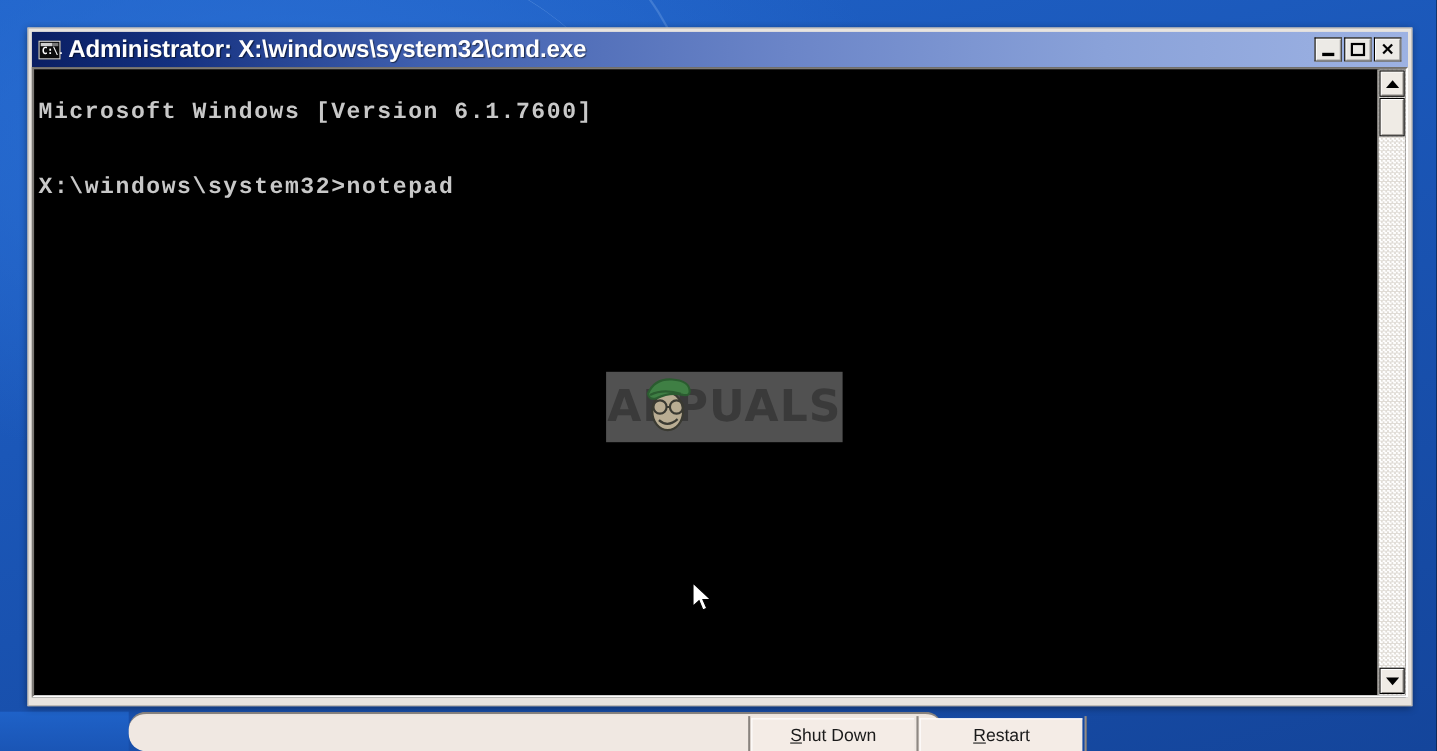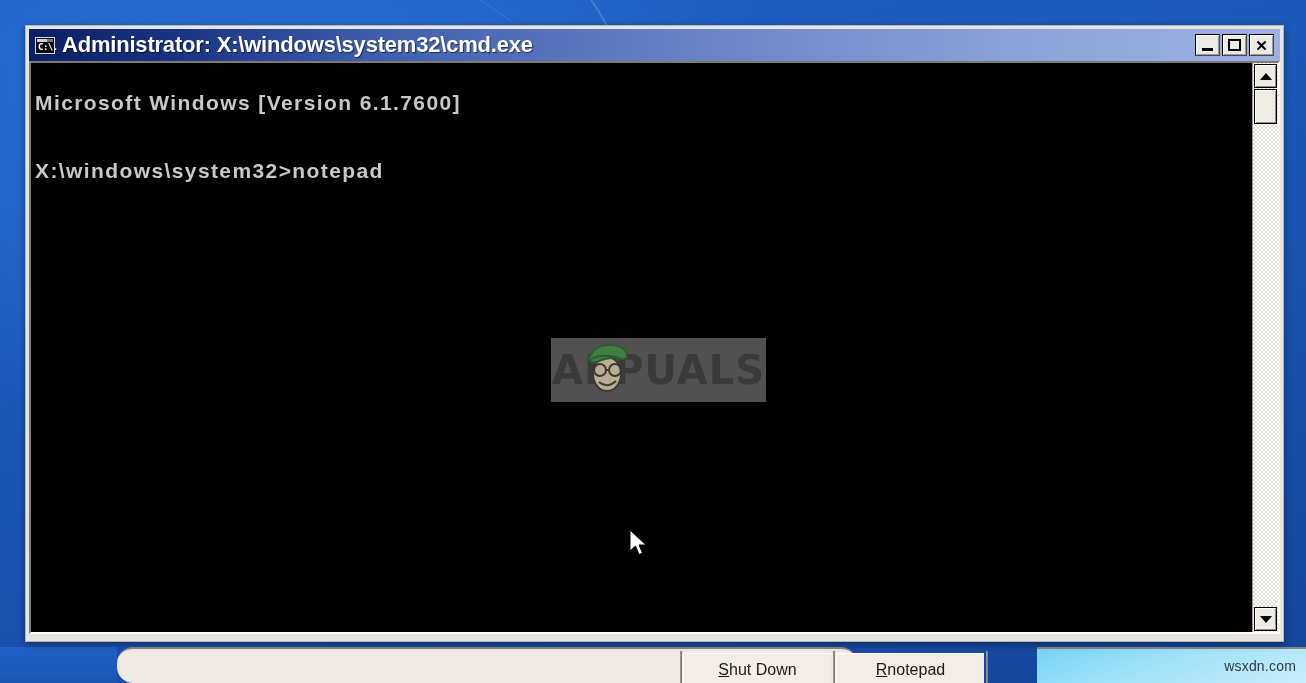--- a/index.html
+++ b/index.html
@@ -216,21 +216,21 @@
     background: #000000;
     border: 2px solid;
     border-color: #7d7a76 #ffffff #ffffff #7d7a76;
     box-sizing: border-box;
     overflow: hidden;
   }
   #console-text {
     position: absolute;
     left: 4px; top: 2px;
     color: #c8c8c8;
-    font-family: Liberation Sans, sans-serif;
+    font-family: Liberation Mono, monospace;
     font-size: 21px;
     line-height: 34px;
     white-space: pre;
     letter-spacing: 1.4px;
     font-weight: bold;
   }
 
   
   #vscroll {
     position: absolute;
@@ -323,29 +323,25 @@
 
   <div id="bottom-left-blue"></div>
 
   <div id="recovery-bar">
     <div class="sep" style="left:563px;"></div>
     <div class="btn" style="left:566px; width:148px;">
       <span><span class="accel">S</span><span>hut Down</span></span>
     </div>
     <div class="sep" style="left:716px;"></div>
     <div class="btn" style="left:719px; width:148px;">
-      <span><span class="accel">R</span><span>notepad</span></span>
+      <span><span class="accel">R</span><span>estart</span></span>
     </div>
     <div class="sep" style="left:869px;"></div>
   </div>
 
-  <div id="bottom-right-cyan">
-    <div class="c-swoosh"></div>
-    <div id="site-watermark">wsxdn.com</div>
-  </div>
 </div>
 
 <div id="cmd-window">
 
   <div id="titlebar">
     <div id="cmd-icon">
       <span class="prompt-glyph">C:\.</span>
     </div>
     <div id="title-text">Administrator: X:\windows\system32\cmd.exe</div>
 

